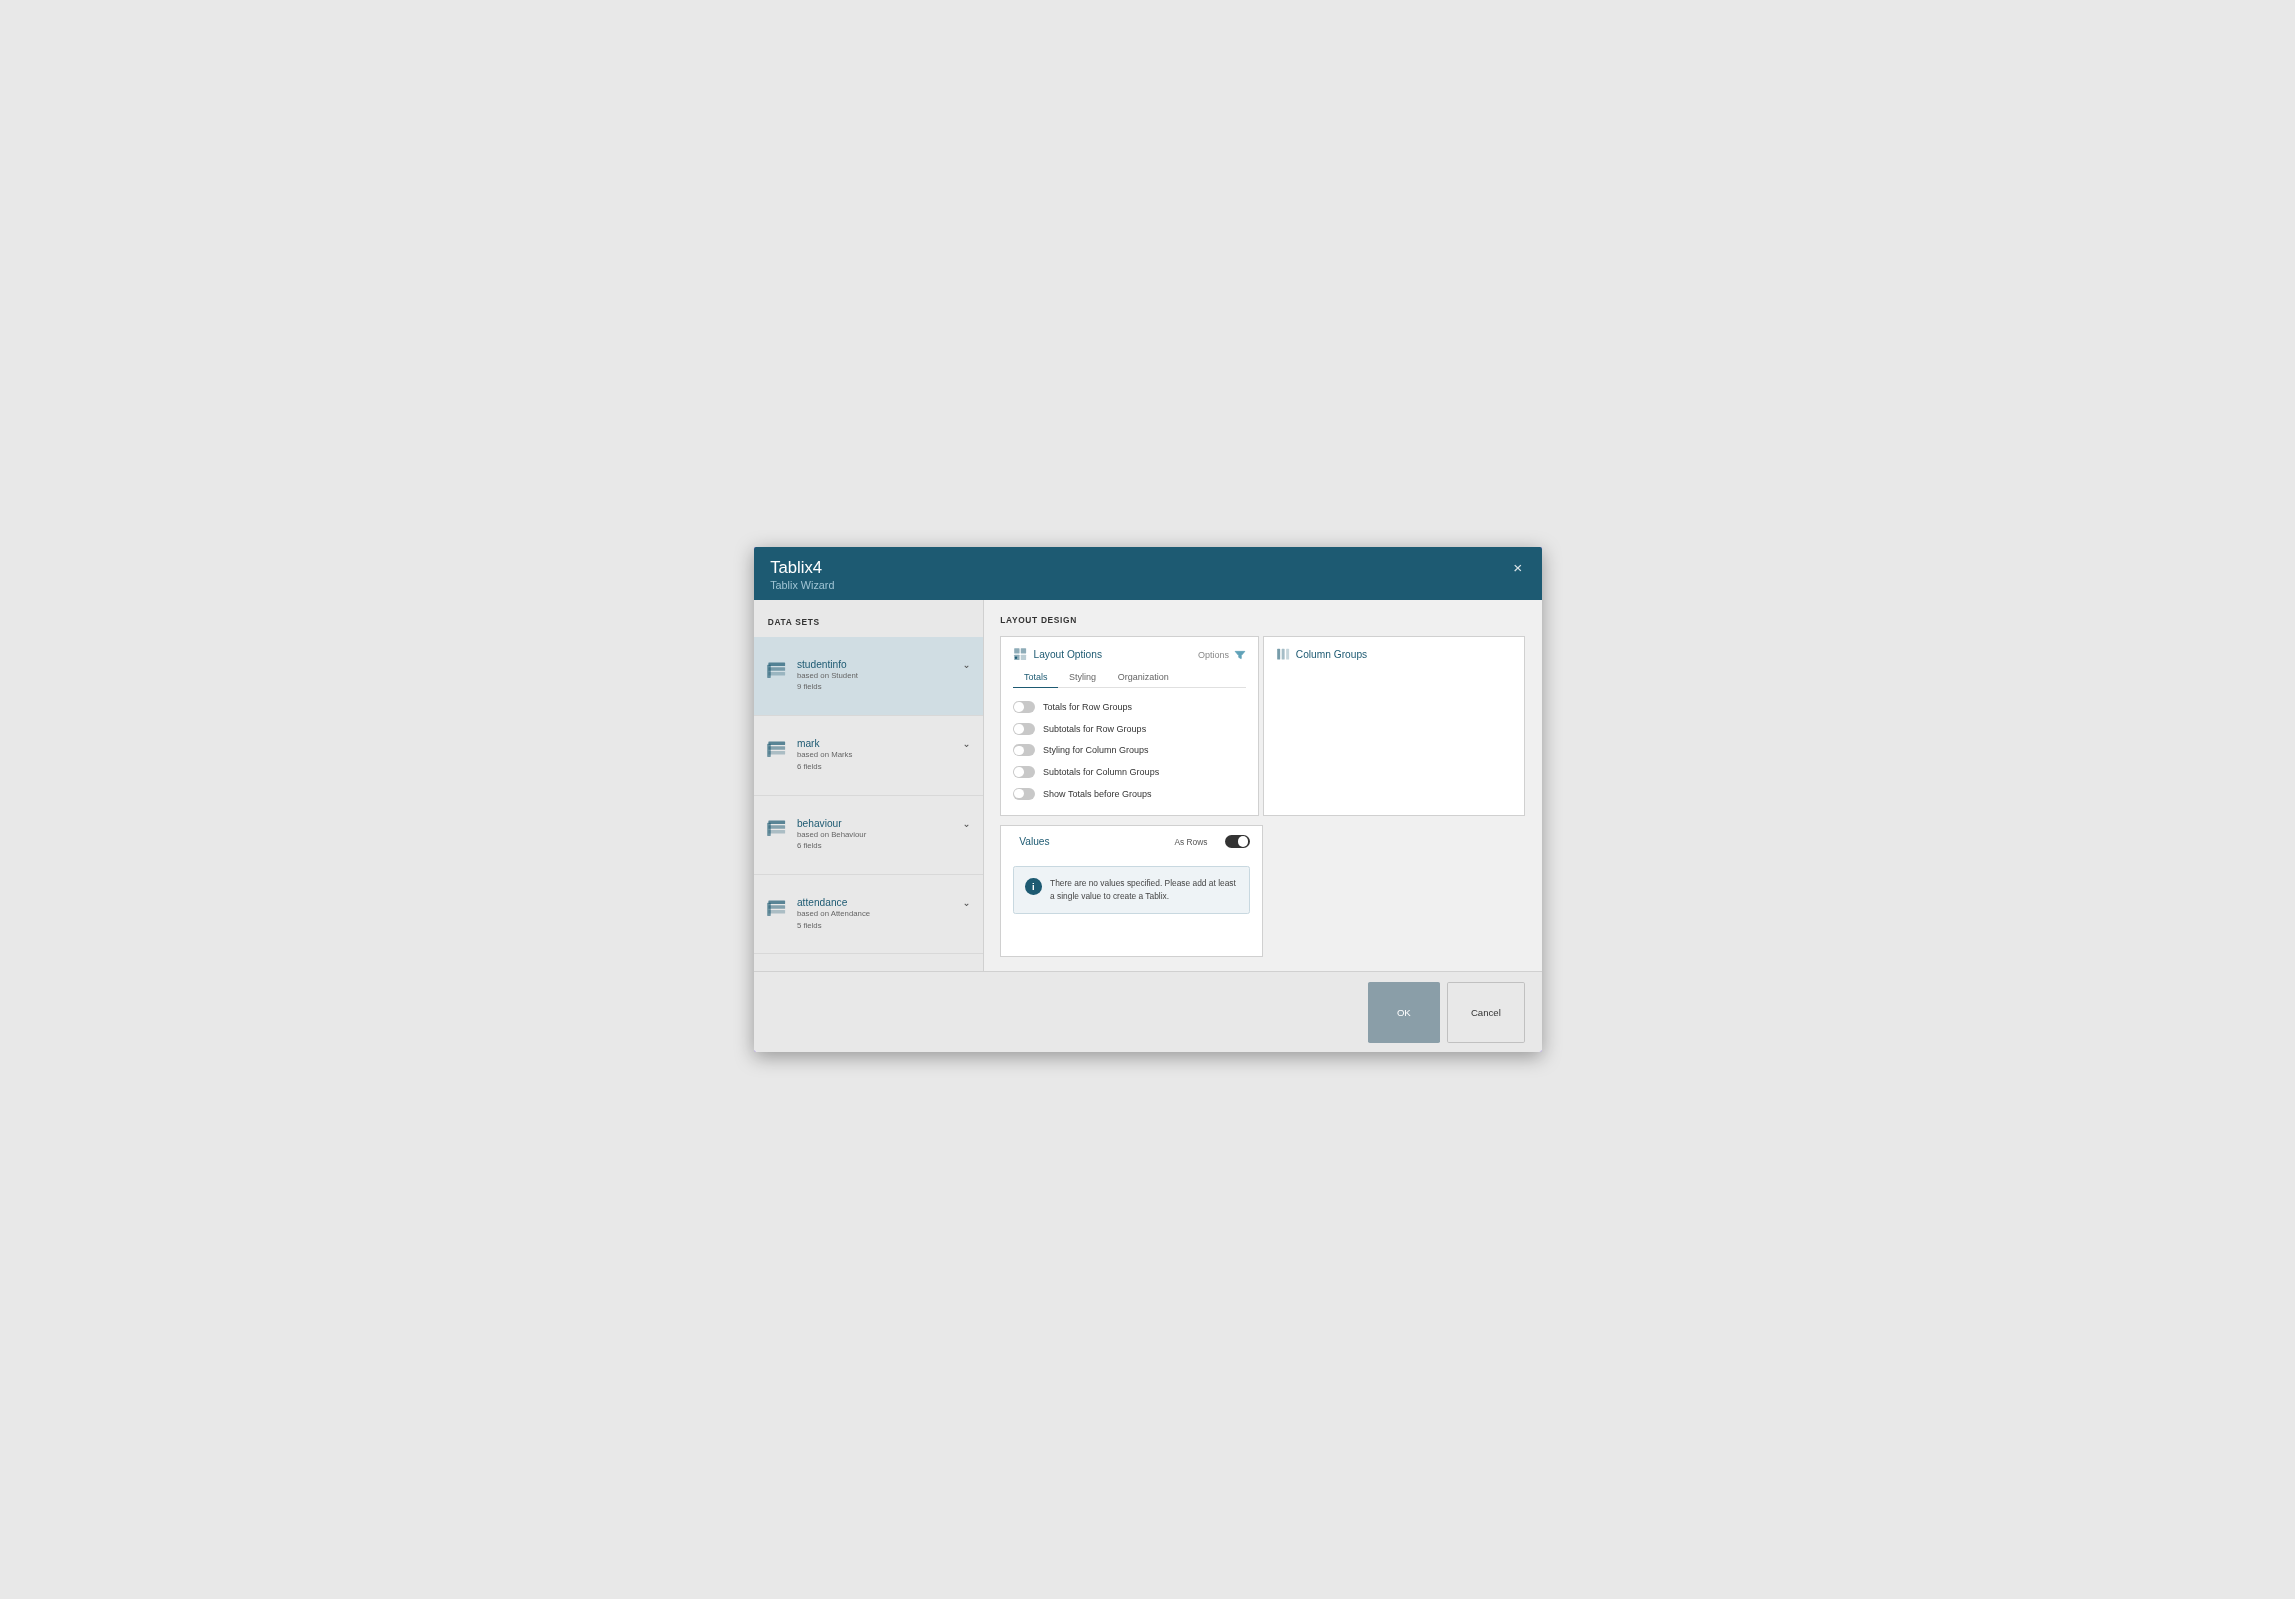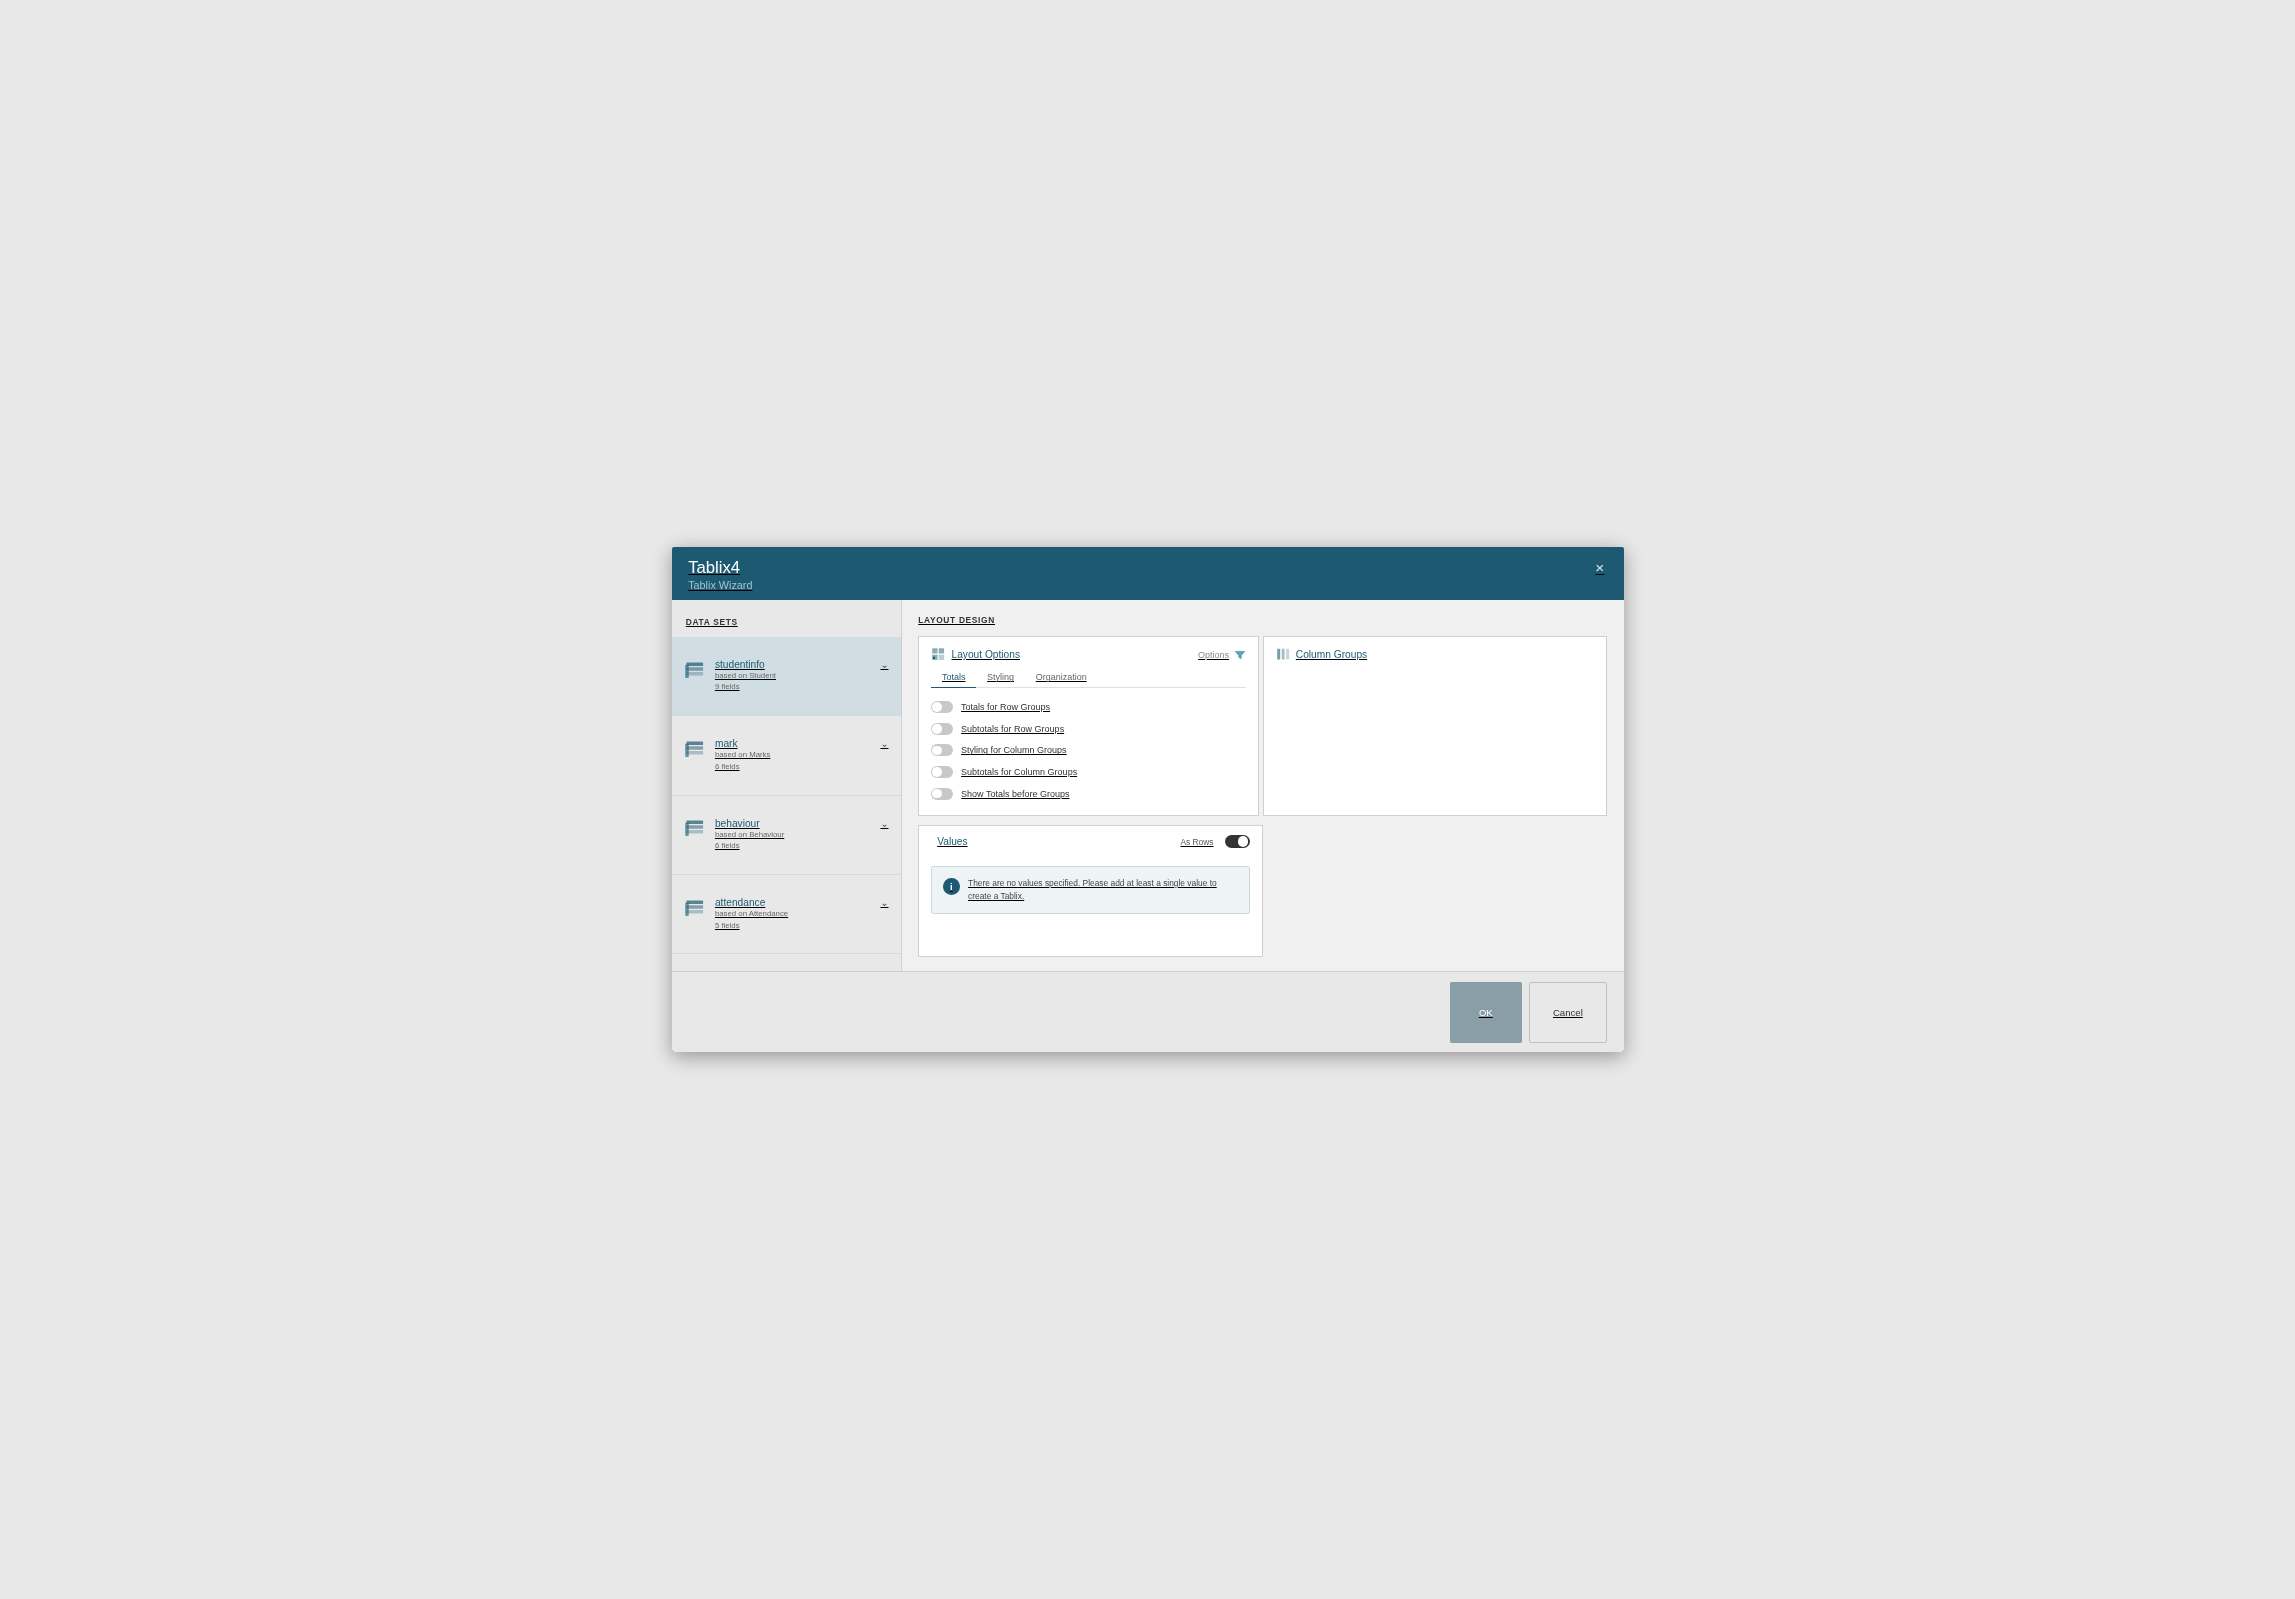--- a/index.html
+++ b/index.html
@@ -5,28 +5,27 @@
     * { box-sizing: border-box; margin: 0; padding: 0; }
     body {
       font-family: 'Segoe UI', Arial, sans-serif;
       background: #e8e8e8;
       display: flex;
       align-items: center;
       justify-content: center;
       min-height: 100vh;
     }
     .dialog {
-      width: 952px;
+      width: 788px;
       background: #8b5cf6;
       border-radius: 2.4px;
       overflow: hidden;
       box-shadow: 0 4.8px 19px rgba(0,0,0,0.35);
       display: flex;
       flex-direction: column;
-      text-decoration: underline;
     }
     
     .dialog-header {
       background: #1d5a72;
       padding: 10.8px 16.7px 9.6px 16.7px;
       display: flex;
       justify-content: space-between;
       align-items: flex-start;
       min-height: 53px;
     }
@@ -234,21 +233,21 @@
       display: flex;
       align-items: center;
       gap: 4.8px;
       color: #888;
       font-size: 9px;
     }
     .swap-area svg { width: 12px; height: 12px; }
     .as-rows-area {
       display: flex;
       align-items: center;
-      gap: 11px;
+      gap: 17px;
       font-size: 8.4px;
       color: #555;
     }
     .toggle-on {
       width: 25px;
       height: 13px;
       background: #333;
       border-radius: 6.6px;
       position: relative;
       cursor: pointer;

